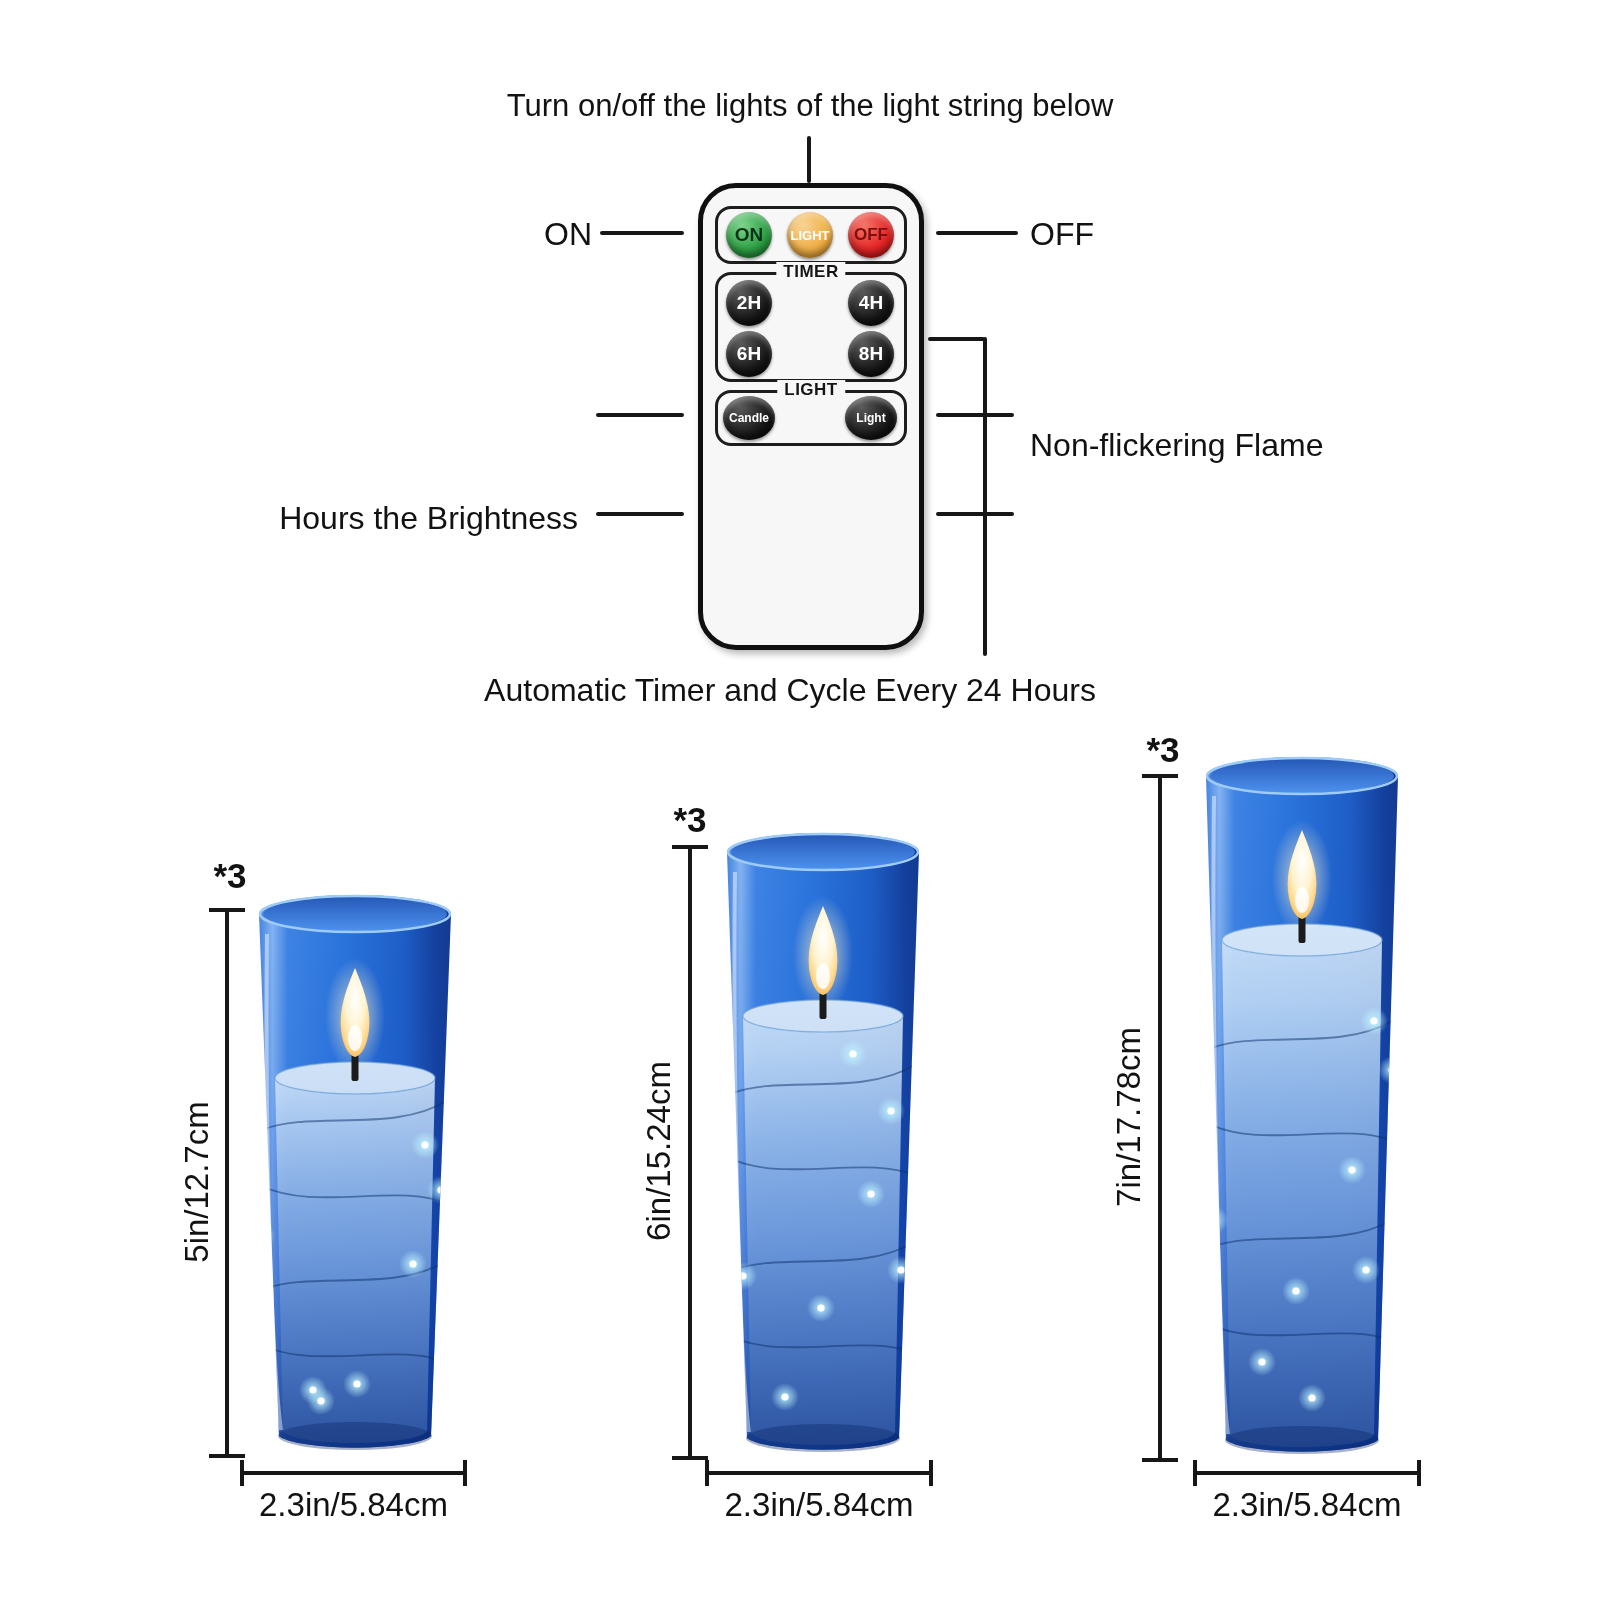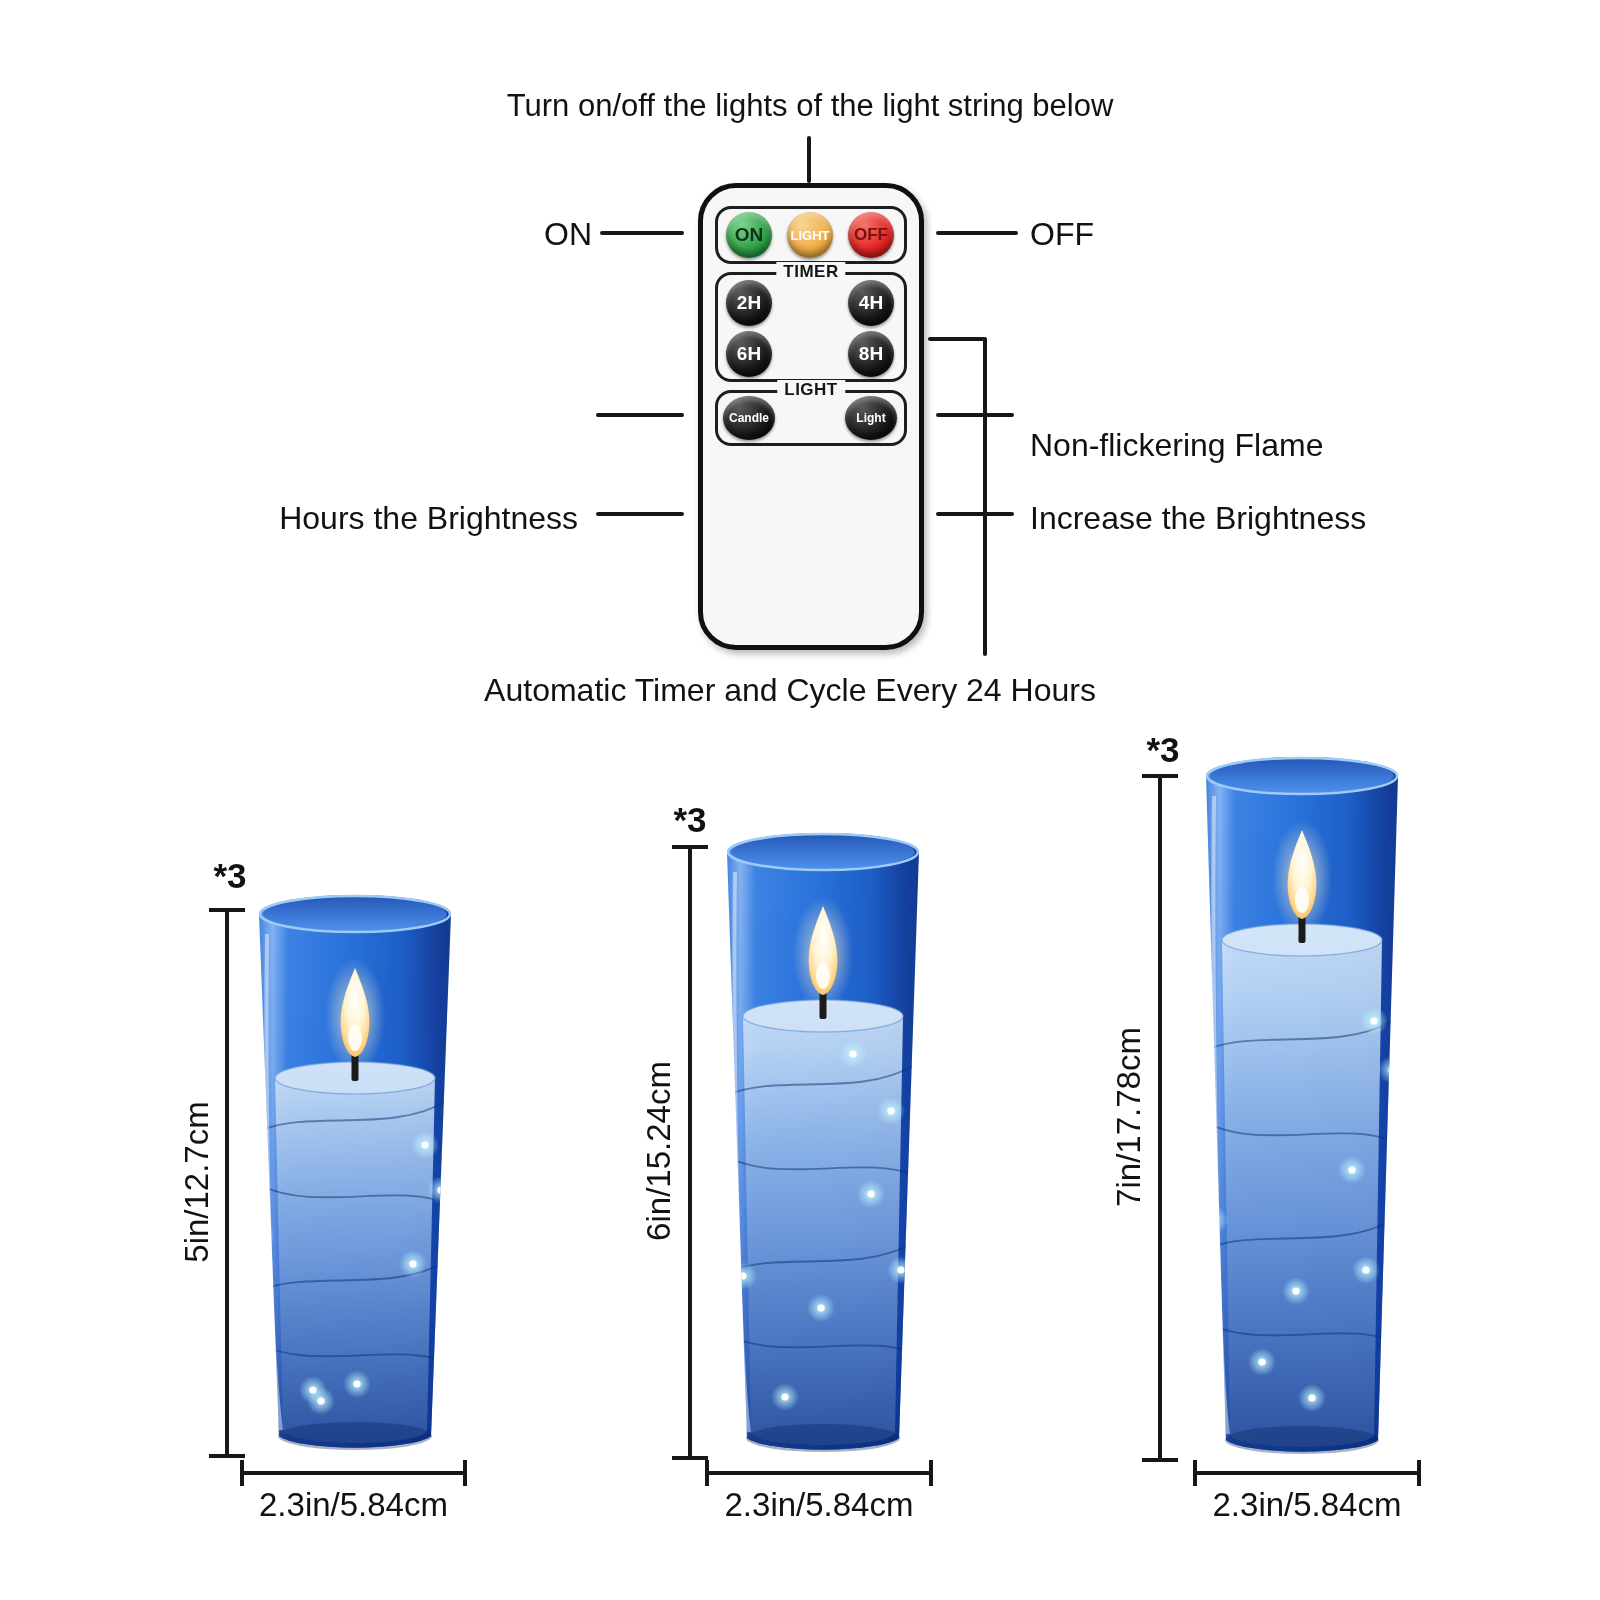--- a/index.html
+++ b/index.html
@@ -62,21 +62,20 @@
 
 <div class="canvas">
 
   <div class="lbl ctr" style="left:410px;top:88px;width:800px;font-size:31px;">Turn on/off the lights of the light string below</div>
   <div class="cline" style="left:807px;top:136px;width:4px;height:47px;"></div>
 
   <div class="lbl rgt" style="left:492px;top:216px;width:100px;">ON</div>
   <div class="lbl" style="left:1030px;top:216px;">OFF</div>
   <div class="lbl" style="left:1030px;top:399px;margin-top:28px;">Non-flickering Flame</div>
   <div class="lbl rgt" style="left:264px;top:500px;width:314px;">Hours the Brightness</div>
-  <div class="lbl" style="left:1030px;top:500px;">Increase the Brightness</div>
   <div class="lbl ctr" style="left:440px;top:672px;width:700px;">Automatic Timer and Cycle Every 24 Hours</div>
 
   <div class="cline" style="left:600px;top:231px;width:84px;height:4px;"></div>
   <div class="cline" style="left:936px;top:231px;width:82px;height:4px;"></div>
   <div class="cline" style="left:596px;top:413px;width:88px;height:4px;"></div>
   <div class="cline" style="left:936px;top:413px;width:78px;height:4px;"></div>
   <div class="cline" style="left:596px;top:512px;width:88px;height:4px;"></div>
   <div class="cline" style="left:936px;top:512px;width:78px;height:4px;"></div>
   <div class="cline" style="left:928px;top:337px;width:57px;height:4px;"></div>
   <div class="cline" style="left:983px;top:337px;width:4px;height:319px;"></div>

